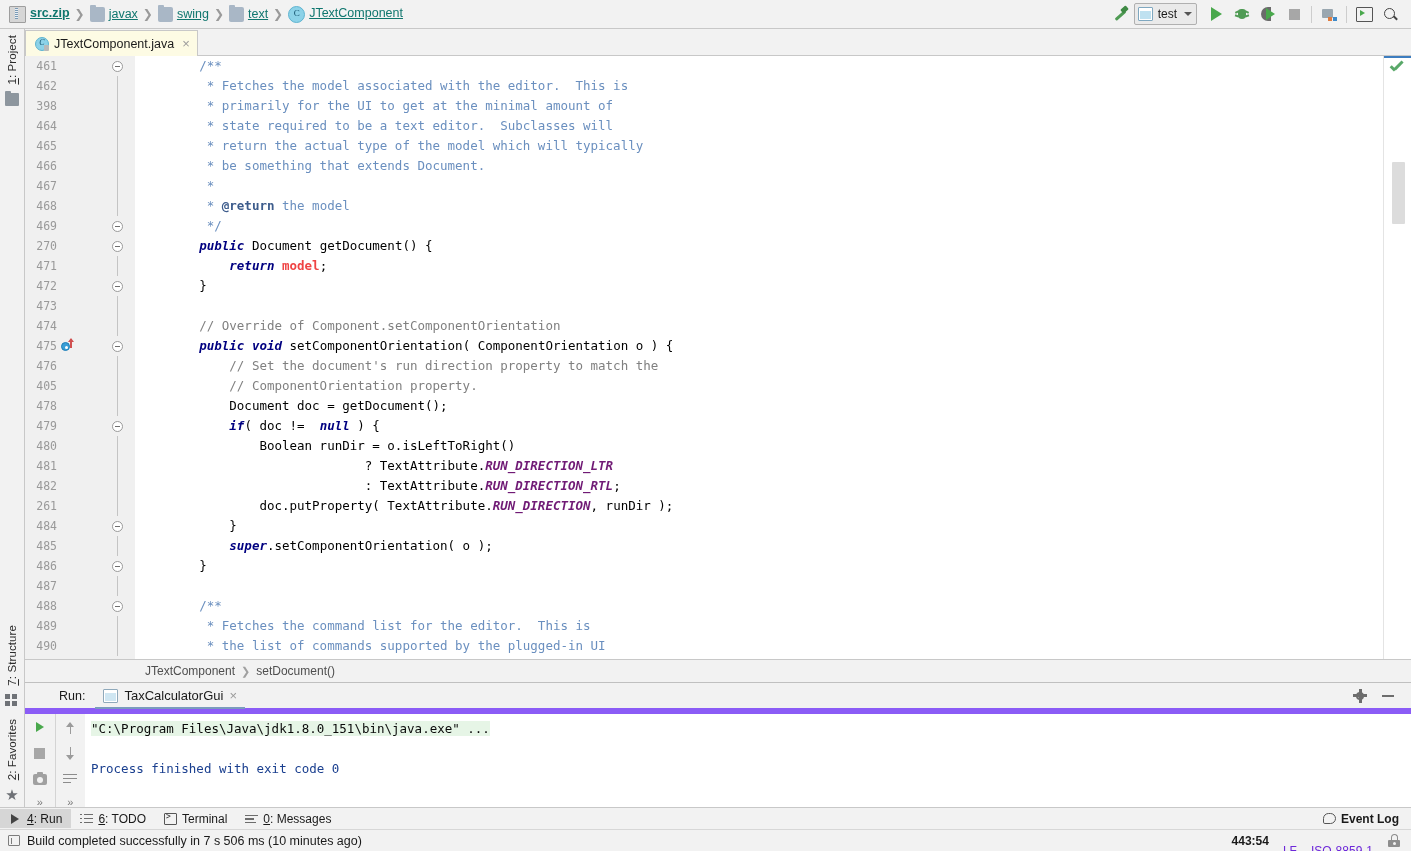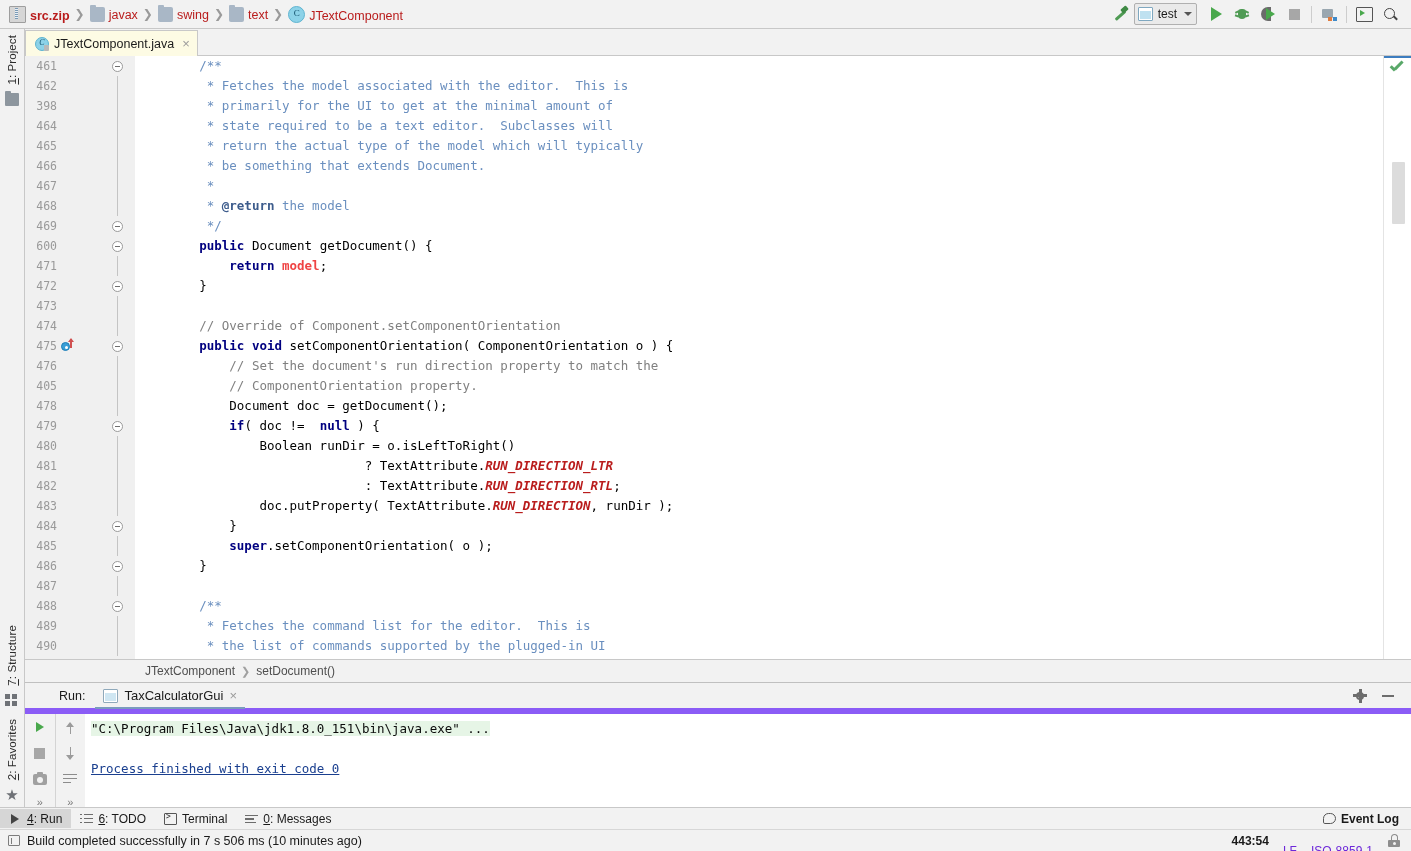--- a/index.html
+++ b/index.html
@@ -9,21 +9,21 @@
     font-family:"Liberation Sans", sans-serif;
     font-size:12px;color:#000;
     -webkit-font-smoothing:antialiased;
   }
   .ide{position:relative;width:1411px;height:851px;display:flex;flex-direction:column;}
 
   
   .topbar{height:28px;background:#f2f2f2;border-bottom:1px solid #c8c8c8;
           display:flex;align-items:center;flex:0 0 28px;}
   .crumbs{display:flex;align-items:center;padding-left:9px;gap:0px;}
-  .crumb{display:flex;align-items:flex-end;font-size:12.5px;color:#b91c1c;white-space:nowrap;}
+  .crumb{display:flex;align-items:flex-start;font-size:12.5px;color:#0f766e;white-space:nowrap;text-decoration:underline;}
   .crumb.bold{font-weight:bold;}
   .crumb-sep{color:#9a9a9a;padding:0 5px;font-size:12px;}
   .ci{width:15px;height:15px;margin-right:4px;display:inline-block;position:relative;flex:0 0 15px;}
   
   .icon-zip{background:#d6d6d6;border:1px solid #9e9e9e;border-radius:1px;}
   .icon-zip:after{content:"";position:absolute;left:5px;top:1px;width:3px;height:11px;
     background:repeating-linear-gradient(to bottom,#7a9ab5 0 1px,#e8eef4 1px 2px);}
   
   .icon-folder{background:#a9b7c6;border-radius:1px 2px 2px 2px;}
   .icon-folder:before{content:"";position:absolute;left:0;top:-2px;width:6px;height:3px;background:#a9b7c6;border-radius:1px 1px 0 0;}
@@ -110,26 +110,26 @@
   .ovr{position:absolute;left:36px;top:5px;width:11px;height:11px;}
   .ovr .dot{position:absolute;left:0;top:1px;width:9px;height:9px;border-radius:50%;background:#3b9ed6;border:1px solid #1f7fb8;box-sizing:border-box;}
   .ovr .dot:after{content:"";position:absolute;left:2.5px;top:2.5px;width:3px;height:3px;border-radius:50%;background:#fff;}
   .ovr .arw{position:absolute;left:9px;top:-2px;width:1.5px;height:9px;background:#d05050;}
   .ovr .arw:after{content:"";position:absolute;left:-2px;top:-1px;border-left:3px solid transparent;border-right:3px solid transparent;border-bottom:4px solid #d05050;}
 
   .codearea{flex:1 1 auto;position:relative;overflow:hidden;background:#fff;}
   .code{font-family:"DejaVu Sans Mono", monospace;font-size:12.5px;line-height:20px;
         white-space:pre;color:#000;padding-left:4px;}
   .cl{height:20px;}
-  .kw{color:#000080;font-weight:bold;}
+  .kw{color:#000080;font-weight:bold;font-style:italic;}
   .cmt{color:#808080;}
   .doc{color:#6a8fbf;}
   .doct{color:#3d5c8c;font-weight:bold;}
   .fld{color:#ef4444;font-weight:bold;}
-  .sfld{color:#b91c1c;font-weight:bold;font-style:italic;}
+  .sfld{color:#701a75;font-weight:bold;font-style:italic;}
   .pln{color:#000;}
 
   
   .rightgut{width:27px;flex:0 0 27px;background:#fff;border-left:1px solid #e4e4e4;position:relative;}
   .okcheck{position:absolute;top:5px;left:6px;width:14px;height:13px;}
   .okcheck:before{content:"";position:absolute;left:0;top:6px;width:6px;height:2.5px;background:#59a869;transform:rotate(45deg);}
   .okcheck:after{content:"";position:absolute;left:3px;top:3px;width:11px;height:2.5px;background:#59a869;transform:rotate(-45deg);}
   .scrollthumb{position:absolute;left:8px;top:106px;width:13px;height:62px;background:#dcdcdc;border-radius:1px;}
   .topblue{position:absolute;left:0;right:0;top:0;height:2px;background:#3d7dbf;}
 
@@ -168,21 +168,21 @@
   .cam{width:14px;height:11px;background:#a0a0a0;border-radius:2px;position:relative;}
   .cam:before{content:"";position:absolute;left:4px;top:-2px;width:6px;height:2px;background:#a0a0a0;border-radius:1px 1px 0 0;}
   .cam:after{content:"";position:absolute;left:4px;top:3px;width:6px;height:6px;border-radius:50%;background:#f2f2f2;}
   .wrap{width:14px;height:11px;position:relative;}
   .wrap i{position:absolute;height:1.8px;background:#8c8c8c;left:0;}
   .chev2{font-size:11px;color:#7a7a7a;line-height:10px;}
   .console{flex:1 1 auto;background:#fff;position:relative;overflow:hidden;
      font-family:"DejaVu Sans Mono", monospace;font-size:12.5px;line-height:20px;padding:5px 0 0 6px;}
   .cline{height:20px;white-space:pre;}
   .cmdhl{background:#e6f5e6;color:#0a0a0a;}
-  .exit{color:#1a3f8f;text-decoration:underline;}
+  .exit{color:#1a3f8f;}
 
   
   .toolbar-bot{height:21px;flex:0 0 21px;background:#f2f2f2;border-top:1px solid #c8c8c8;
      display:flex;align-items:center;}
   .tw{display:flex;align-items:center;gap:5px;height:19px;padding:0 9px;font-size:12px;color:#1a1a1a;}
   .tw.active{background:#d6d6d6;}
   .tw u{text-decoration:underline;}
   .tw .ic{width:13px;height:12px;position:relative;}
   .ic-run:after{content:"";position:absolute;left:2px;top:1px;border-top:5px solid transparent;border-bottom:5px solid transparent;border-left:8px solid #444;}
   .ic-todo i{position:absolute;left:0;height:1.6px;background:#6d6d6d;}
@@ -360,21 +360,21 @@
               </div>
               <div class="grow">
                 <span class="gnum">468</span>
                 <span class="foldline"></span>
               </div>
               <div class="grow">
                 <span class="gnum">469</span>
                 <span class="fold"></span>
               </div>
               <div class="grow">
-                <span class="gnum">600</span>
+                <span class="gnum">270</span>
                 <span class="fold"></span>
               </div>
               <div class="grow">
                 <span class="gnum">471</span>
                 <span class="foldline"></span>
               </div>
               <div class="grow">
                 <span class="gnum">472</span>
                 <span class="fold"></span>
               </div>
@@ -416,21 +416,21 @@
               </div>
               <div class="grow">
                 <span class="gnum">481</span>
                 <span class="foldline"></span>
               </div>
               <div class="grow">
                 <span class="gnum">482</span>
                 <span class="foldline"></span>
               </div>
               <div class="grow">
-                <span class="gnum">483</span>
+                <span class="gnum">261</span>
                 <span class="foldline"></span>
               </div>
               <div class="grow">
                 <span class="gnum">484</span>
                 <span class="fold"></span>
               </div>
               <div class="grow">
                 <span class="gnum">485</span>
                 <span class="foldline"></span>
               </div>

